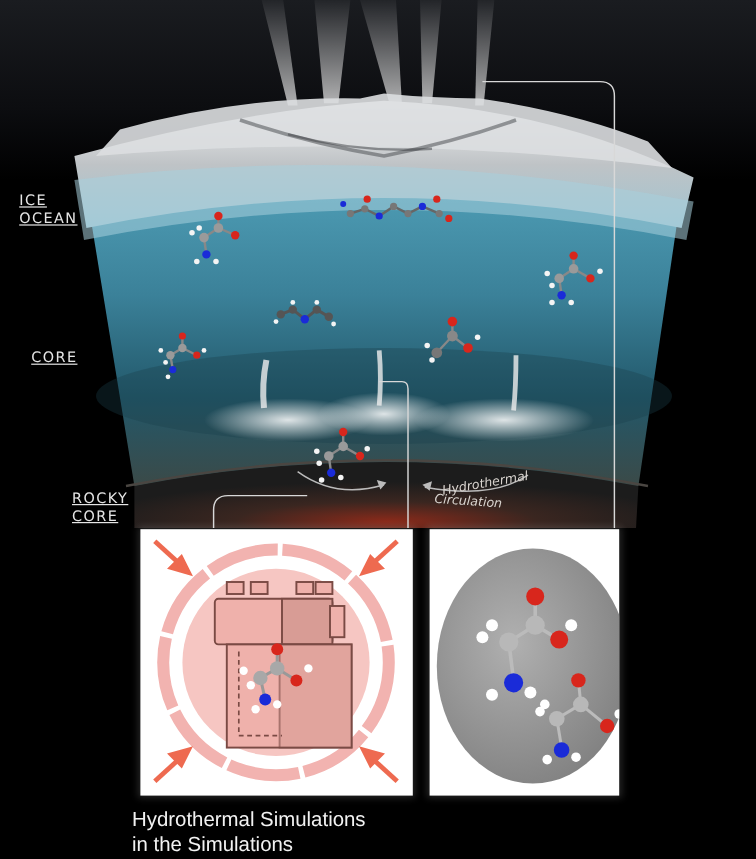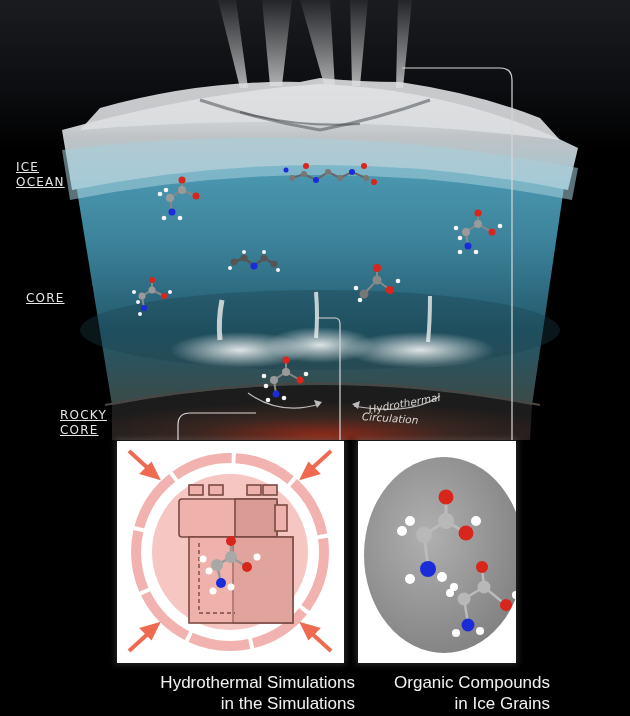--- a/index.html
+++ b/index.html
@@ -3,21 +3,21 @@
   <meta charset="utf-8">
   <style>
     html, body { margin: 0; padding: 0; background: #000; }
     body { width: 630px; height: 716px; position: relative; overflow: hidden;
            font-family: "Liberation Sans", sans-serif; }
     #scene { position: absolute; left: 0; top: 0; width: 630px; height: 716px; }
     .layer-label { position: absolute; color: #e5e5e5; font-family: "DejaVu Sans", sans-serif;
                    font-size: 12px; letter-spacing: 1.2px; line-height: 15px; text-decoration: underline; }
     .panel { position: absolute; background: #fff; box-shadow: 0 0 6px 2px rgba(255,255,255,0.15); }
     .panel svg { position: absolute; left: 0; top: 0; }
-    .caption { position: absolute; color: #f2f2f2; text-align: right; font-size: 17px;
+    .caption { position: absolute; color: #f2f2f2; text-align: left; font-size: 17px;
                line-height: 21px; font-family: "Liberation Sans", sans-serif; }
     .circ-label { position: absolute; color: #d9d4cf; font-size: 10.5px; font-style: italic;
                   font-family: "DejaVu Sans", sans-serif; }
   </style>
 </head>
 <body>
 
 <div id="scene">
   <svg width="630" height="716" viewBox="0 0 630 716">
     <defs>
@@ -301,17 +301,13 @@
           <circle cx="148" cy="164" r="6" fill="#d8261c"></circle>
         <circle cx="110" cy="184" r="6.5" fill="#1a2bd8"></circle>
         <circle cx="92" cy="152" r="4" fill="#fff"></circle>
           <circle cx="96" cy="146" r="4" fill="#fff"></circle>
         <circle cx="98" cy="192" r="4" fill="#fff"></circle>
           <circle cx="122" cy="190" r="4" fill="#fff"></circle>
         <circle cx="158" cy="154" r="4" fill="#fff"></circle>
       </g>
     </svg>
   </div>
-  <div class="caption" style="left:350px;top:672px;width:200px;">
-    <div>Organic Compounds</div>
-    <div>in Ice Grains</div>
-  </div>
 </div>
 
 </body></html>

